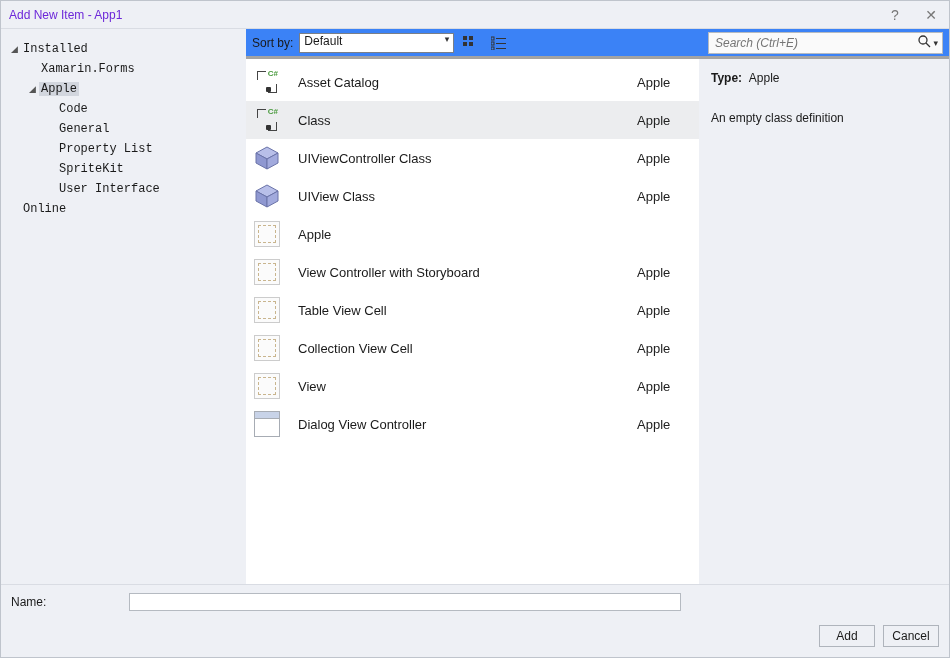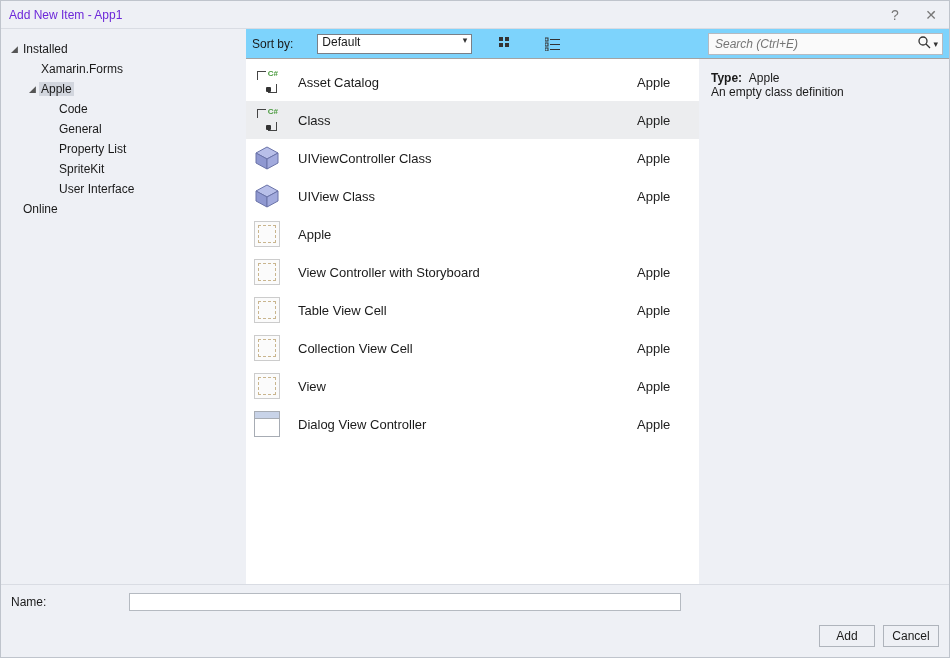--- a/index.html
+++ b/index.html
@@ -8,44 +8,44 @@
   .titlebar { height: 28px; background: #eef0f5; border-bottom: 1px solid #d9dce3; display: flex; align-items: center; padding: 0 8px; }
   .title-text { flex: 1; color: #6d28d9; font-size: 12px; }
   .title-controls { display: flex; gap: 16px; align-items: center; }
   .title-controls span { color: #777; cursor: default; font-size: 14px; width: 20px; text-align: center; }
 
   .content { flex: 1; display: flex; min-height: 0; }
   .sidebar { width: 245px; background: #eef0f5; padding: 10px 4px 4px 8px; }
   .tree-root { }
   .tree-node { display: flex; align-items: center; height: 20px; padding-left: 2px; cursor: default; }
   .tree-node .twisty { width: 10px; font-size: 9px; color: #555; }
-  .tree-node .label { padding: 0 2px; }
+  .tree-node .label { padding: 0 2px; font-family: Liberation Mono, monospace; }
   .tree-node.selected .label { background: #d2d6de; }
   .tree-children { padding-left: 18px; }
 
   .main { flex: 1; display: flex; flex-direction: column; min-width: 0; background: #ffffff; }
-  .toolbar { height: 30px; background: #7dd3fc; border-bottom: 1px solid #a3a3a3; display: flex; align-items: center; padding: 0 6px; gap: 24px; }
+  .toolbar { height: 30px; background: #3b82f6; border-bottom: 3px solid #a3a3a3; display: flex; align-items: center; padding: 0 6px; gap: 6px; }
   .tb-label { font-size: 12px; }
   .tb-select { height: 20px; width: 155px; border: 1px solid #7a7f87; background: #fff; font-size: 12px; padding: 0 4px; display: flex; align-items: flex-start; justify-content: space-between; }
   .tb-select .arrow { font-size: 9px; color: #333; }
   .viewbtn { width: 22px; height: 20px; display: flex; align-items: center; justify-content: center; }
   .spacer { flex: 1; }
   .searchbox { width: 235px; height: 22px; border: 1px solid #b5bac1; background: #fafafa; display: flex; align-items: center; padding: 0 4px; }
   .searchbox input { flex: 1; border: none; outline: none; background: transparent; font-size: 12px; font-style: italic; color: #666; }
 
   .list-area { flex: 1; display: flex; min-height: 0; background: #ffffff; }
   .item-list { flex: 1; overflow: auto; padding-top: 4px; }
   .item-row { display: flex; align-items: center; height: 38px; padding: 0 12px 0 6px; cursor: default; }
   .item-row.selected { background: #ecedef; }
   .item-icon { width: 30px; height: 30px; margin-right: 16px; display: flex; align-items: center; justify-content: center; }
   .item-name { flex: 1; font-size: 13px; }
   .item-cat { width: 50px; text-align: left; font-size: 13px; color: #222; }
 
   .details { width: 250px; background: #eef0f5; padding: 12px 12px; font-size: 12px; }
-  .details .type-line { margin-bottom: 0; }
+  .details .type-line { margin-bottom: 26px; }
   .details .type-line b { font-weight: 600; }
 
   .footer { background: #eef0f5; border-top: 1px solid #d9dce3; padding: 8px 10px 10px 10px; }
   .name-row { display: flex; align-items: center; gap: 8px; margin-bottom: 14px; }
   .name-row label { font-size: 12px; width: 110px; }
   .name-row input { width: 552px; height: 18px; border: 1px solid #b5bac1; background: #fff; padding: 0 3px; font-size: 12px; }
   .btn-row { display: flex; justify-content: flex-end; gap: 8px; }
   .btn { width: 56px; height: 22px; border: 1px solid #afb4bc; background: #eef0f5; font-size: 12px; display: flex; align-items: center; justify-content: center; cursor: default; }
 
   

